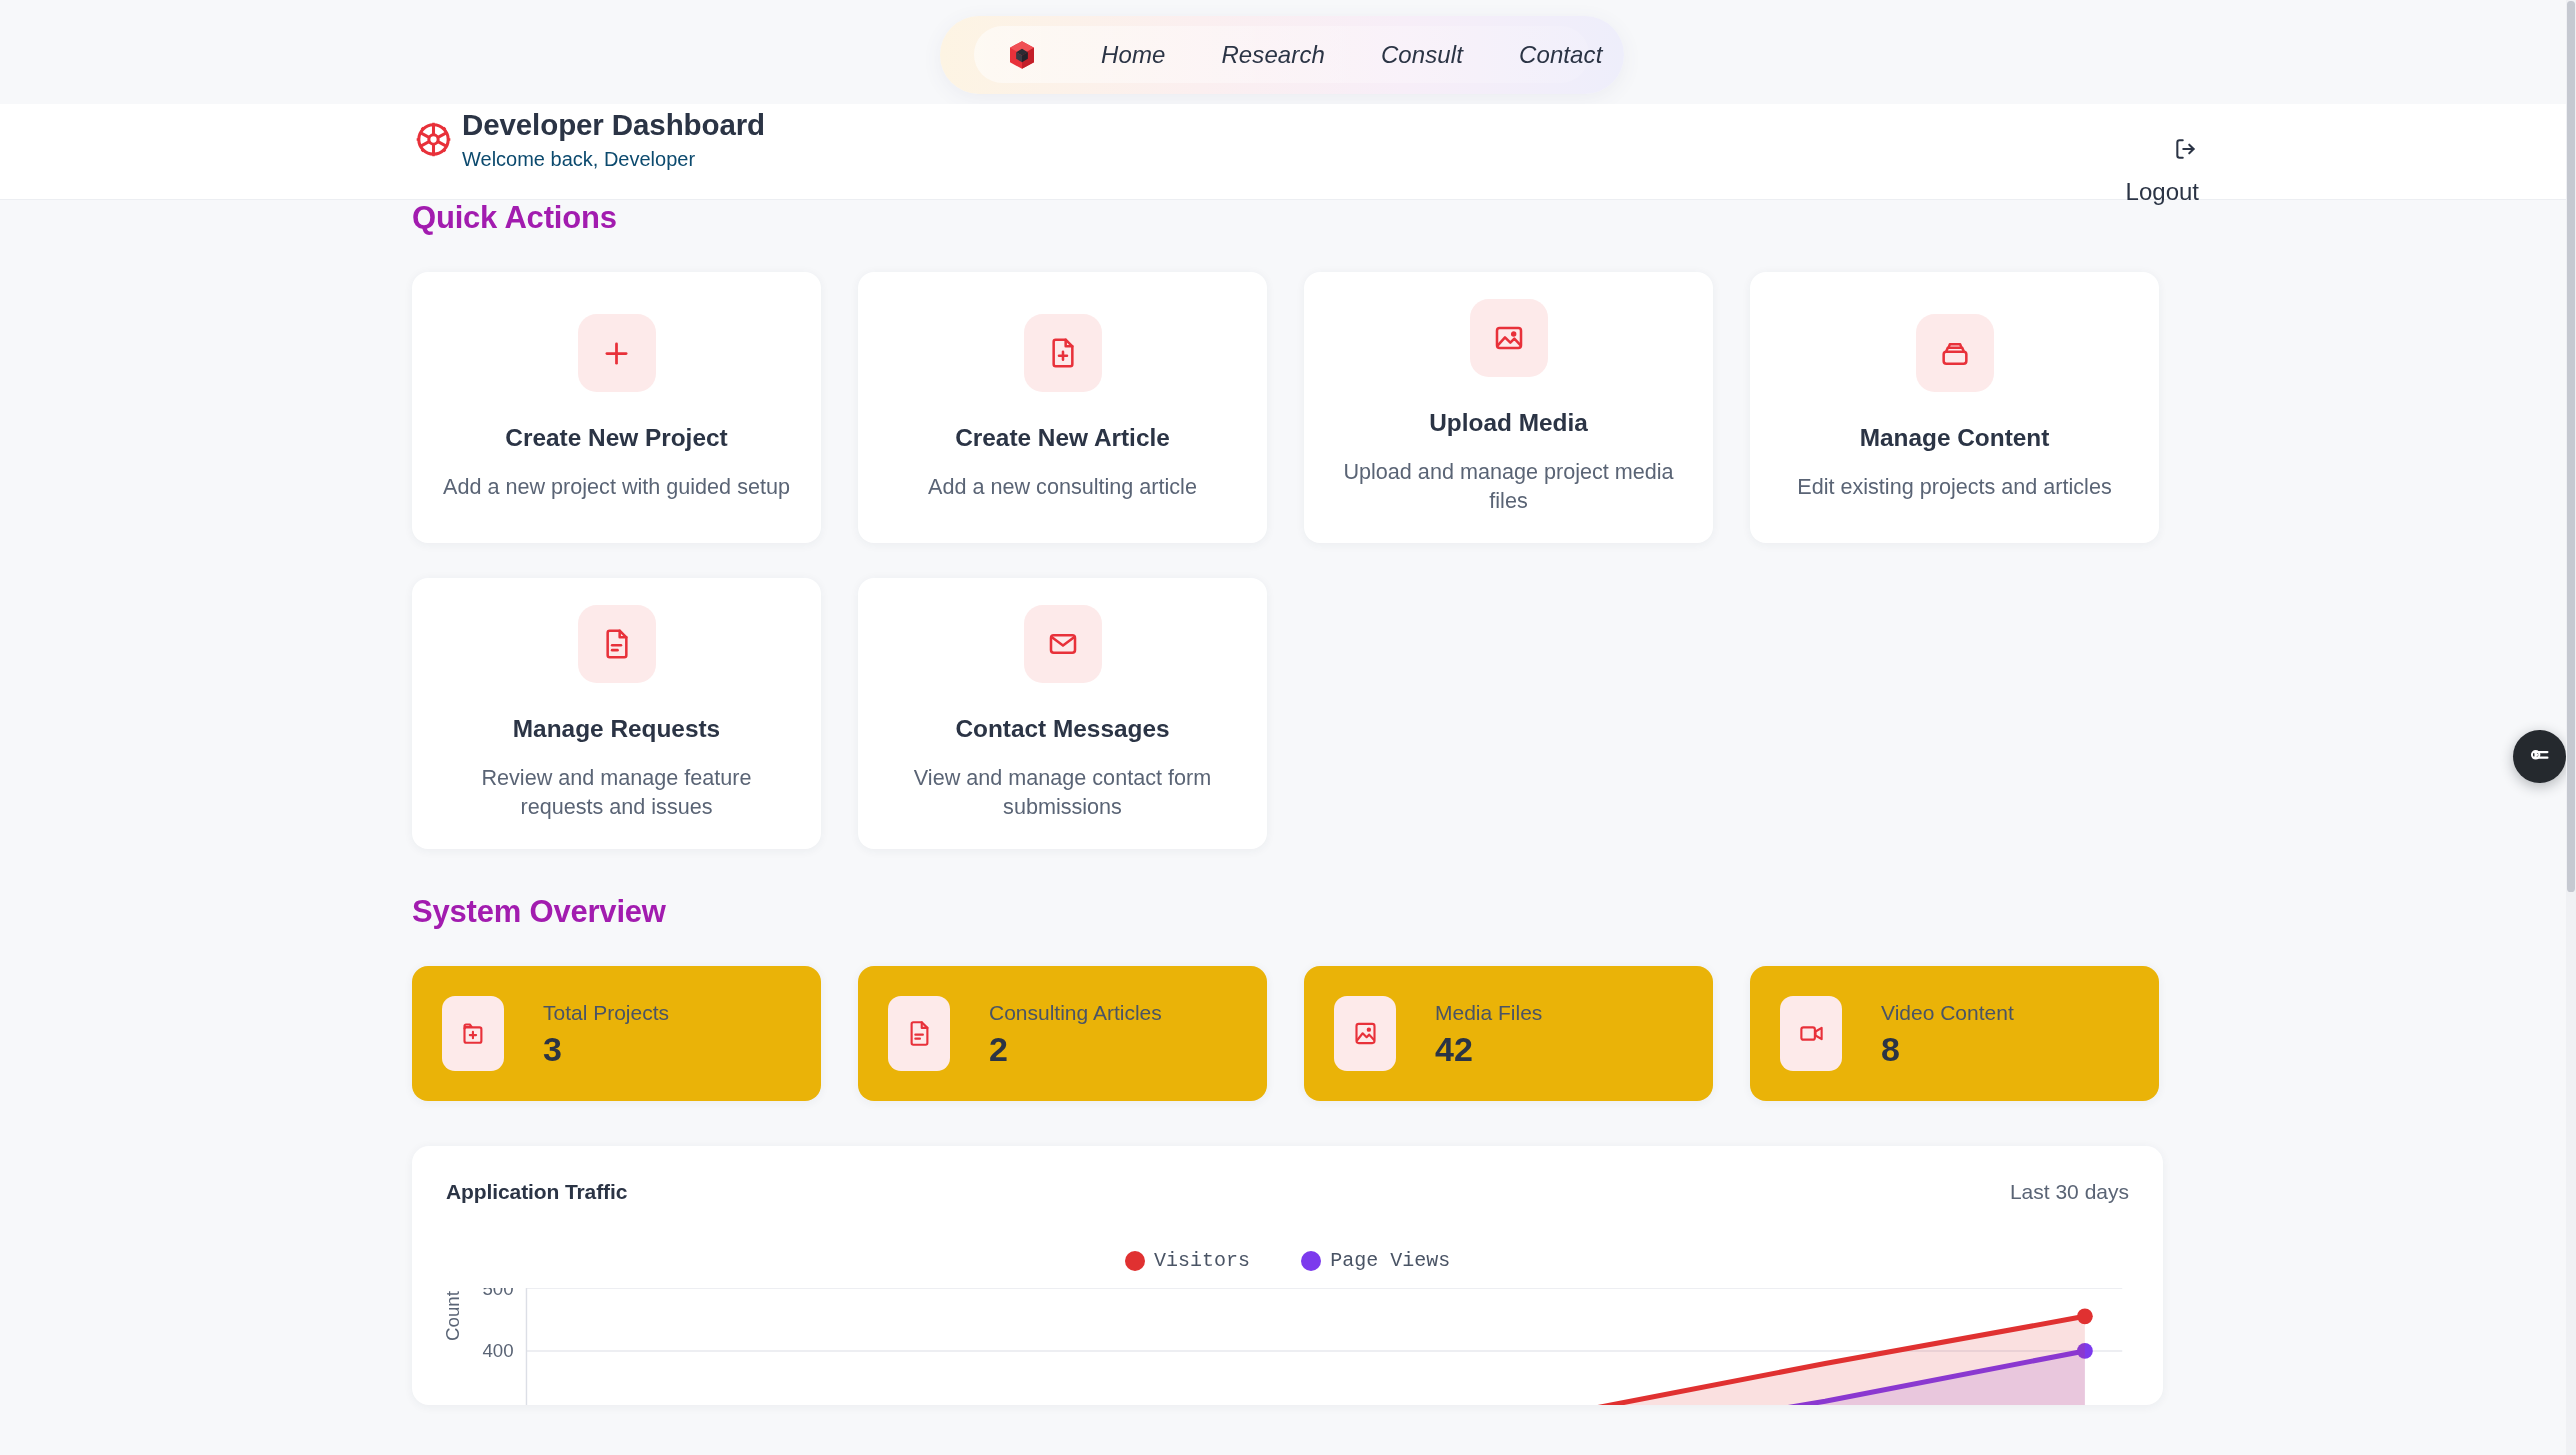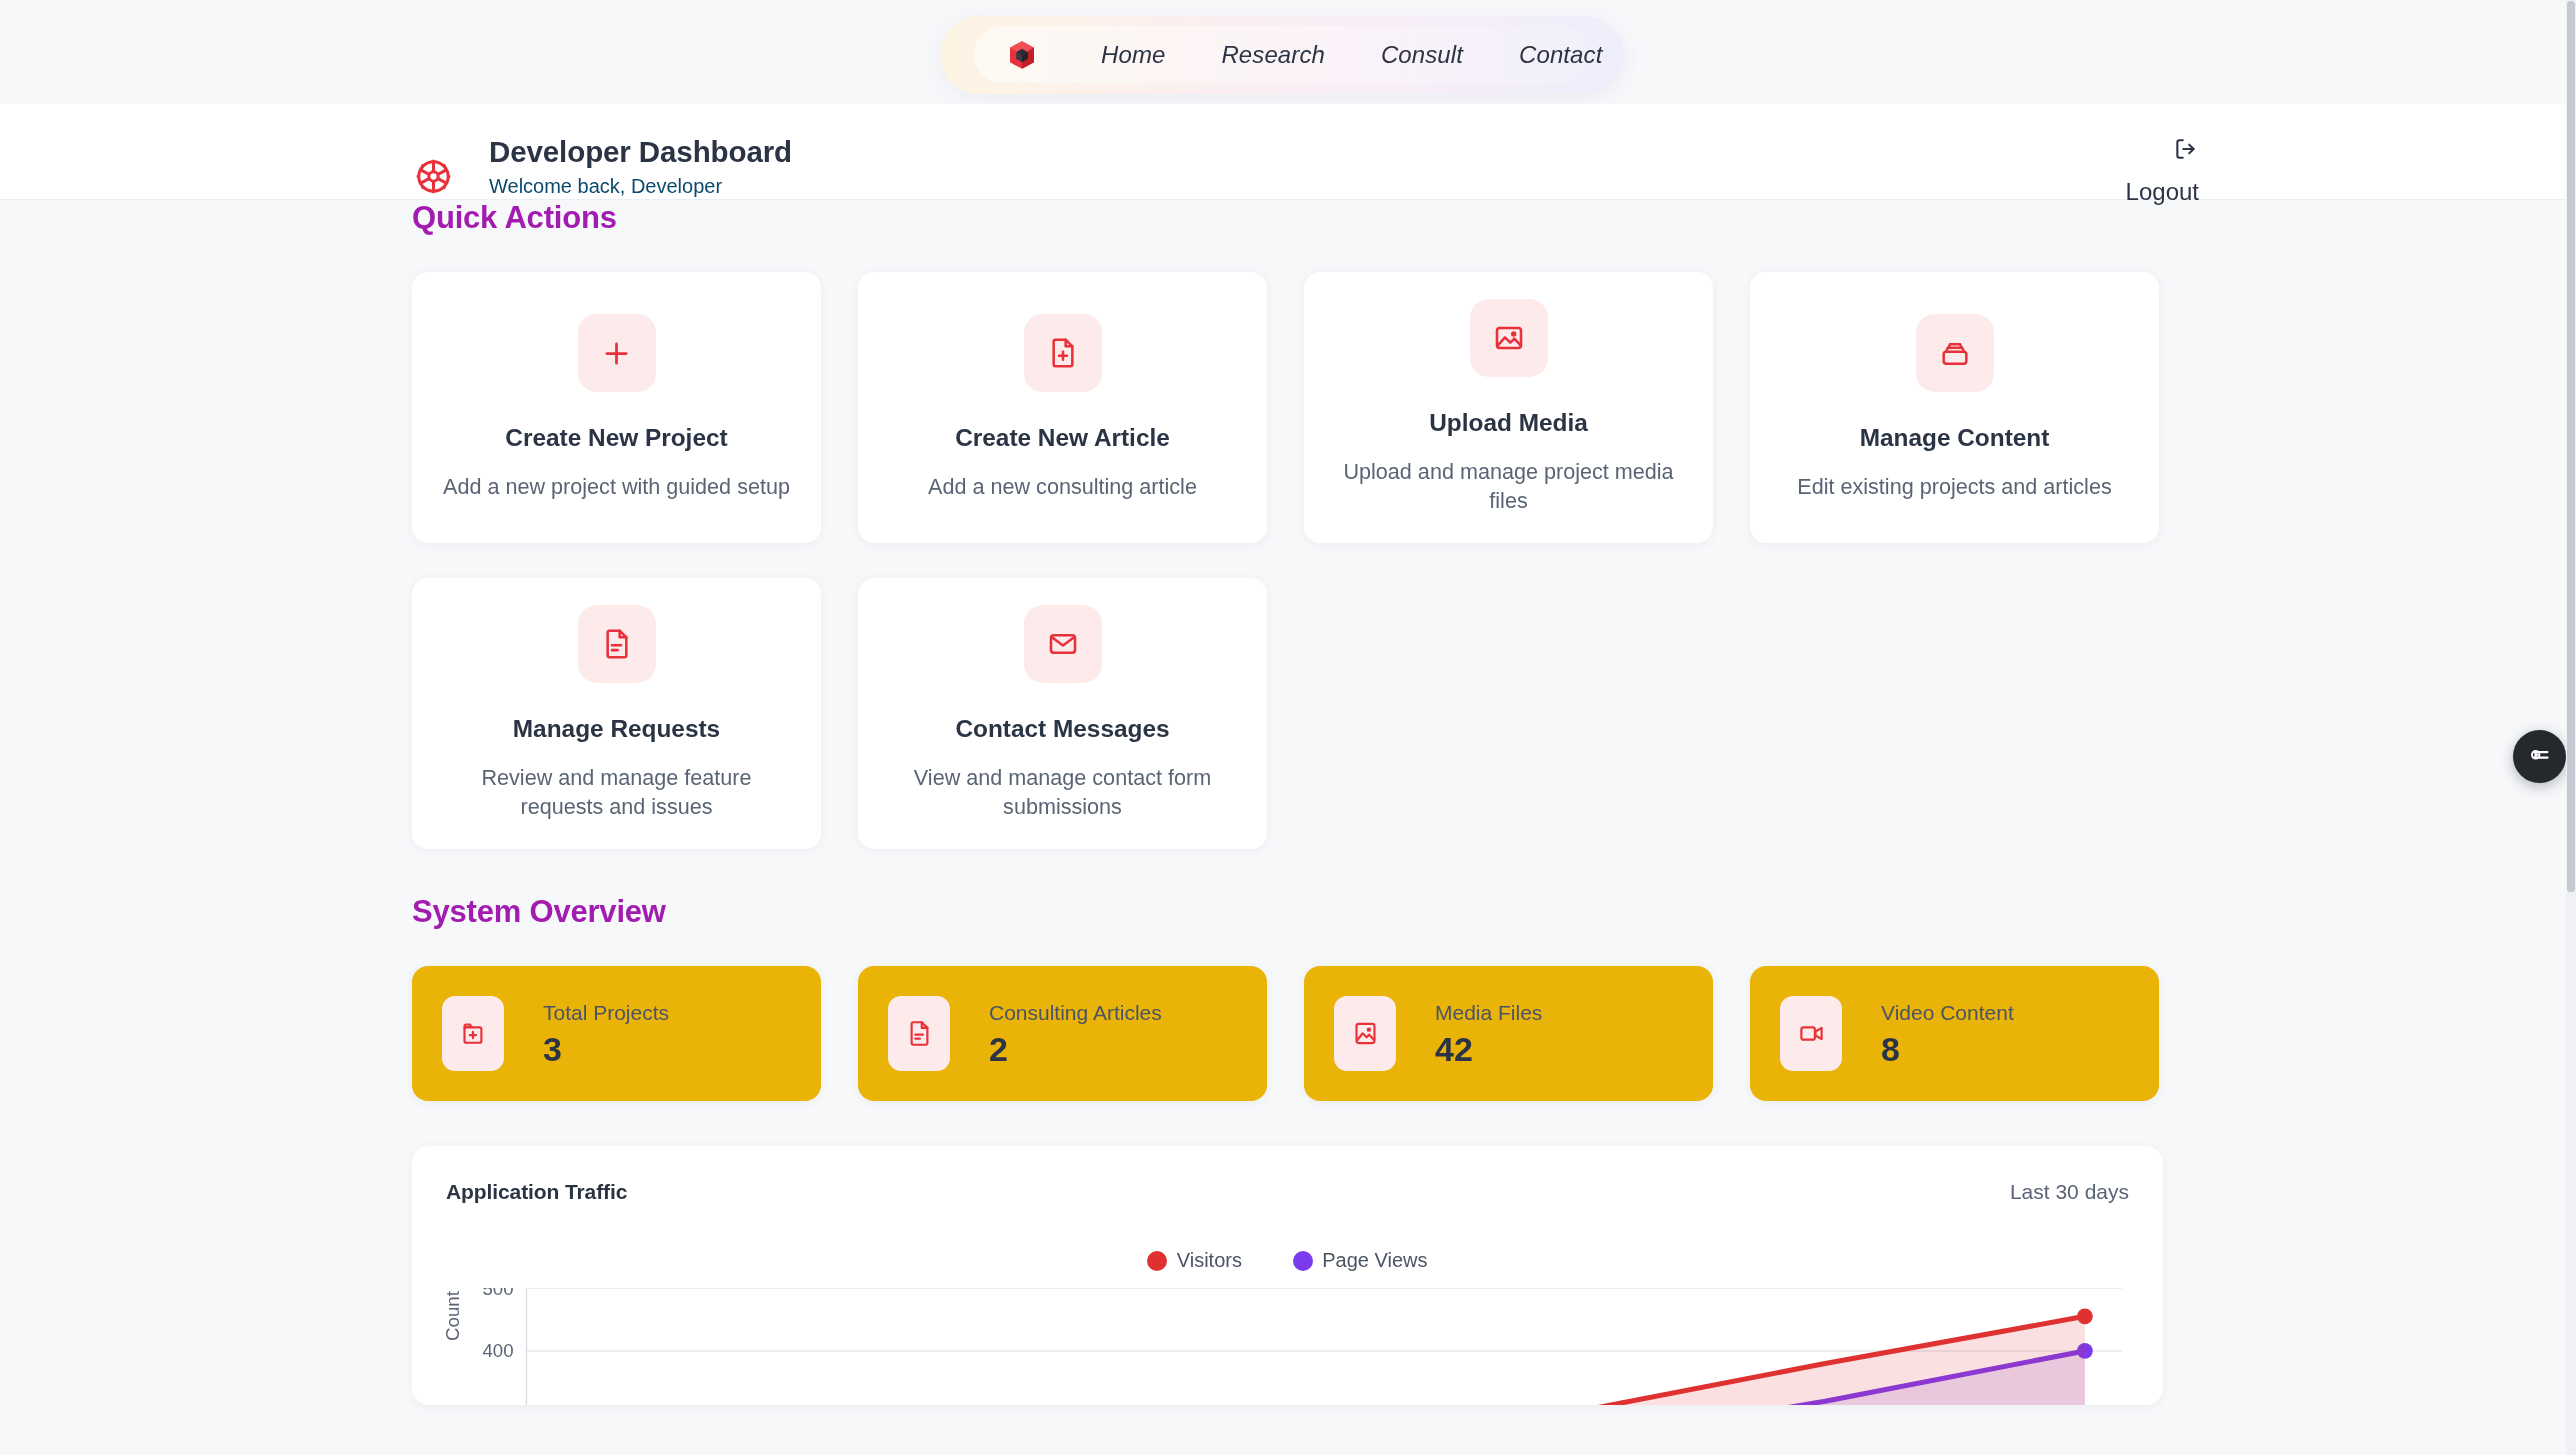--- a/index.html
+++ b/index.html
@@ -41,22 +41,22 @@
     cursor: pointer; white-space: nowrap;
   }
 
   
   .dash-header {
     position: absolute; top: 104px; left: 0; width: 2576px; height: 96px;
     background: #ffffff;
     border-bottom: 0.7px solid #eceef2;
   }
   .dash-head-left {
-    position: absolute; left: 412px; top: 31px;
-    display: flex; align-items: flex-end; gap: 34px;
+    position: absolute; left: 412px; top: 4px;
+    display: flex; align-items: flex-start; gap: 7px;
   }
   .gear-wrap { width: 43px; height: 43px; margin-top: 10px; }
   .dash-title {
     font-size: 29.5px; font-weight: bold; color: #2b3445; line-height: 1.12;
     letter-spacing: -0.1px;
   }
   .dash-sub { font-size: 20px; color: #0c4a6e; margin-top: 6.5px; }
   .logout-btn {
     position: absolute; right: 377px; top: 32px;
     display: flex; align-items: flex-end; gap: 14px; cursor: pointer; flex-direction: column;
@@ -121,21 +121,21 @@
     background: #ffffff; border-radius: 17px;
     box-shadow: 0 1.4px 10px rgba(40,50,80,0.055);
     padding: 34px 34px 0 34px; height: 259px; position: relative;
     overflow: hidden;
   }
   .chart-head { display: flex; align-items: center; justify-content: space-between; }
   .chart-title { font-size: 21px; font-weight: bold; color: #2b3445; letter-spacing: -0.1px; }
   .chart-range { font-size: 21px; color: #5a6475; }
   .chart-legend {
     display: flex; align-items: center; justify-content: center;
-    gap: 51px; margin-top: 45px;
+    gap: 51px; margin-top: 45px; font-family: Liberation Mono, monospace;
   }
   .legend-item { display: flex; align-items: center; gap: 9.3px; }
   .legend-dot { width: 20px; height: 20px; border-radius: 50%; }
   .legend-text { font-size: 20px; color: #4a5465; }
   .plot-wrap { position: relative; margin-top: 16px; height: 151px; }
   .ylabel-rot {
     position: absolute; left: -4.3px; top: 53px;
     transform: rotate(-90deg); transform-origin: left top;
     font-size: 18.7px; color: #5a6475; white-space: nowrap;
   }

